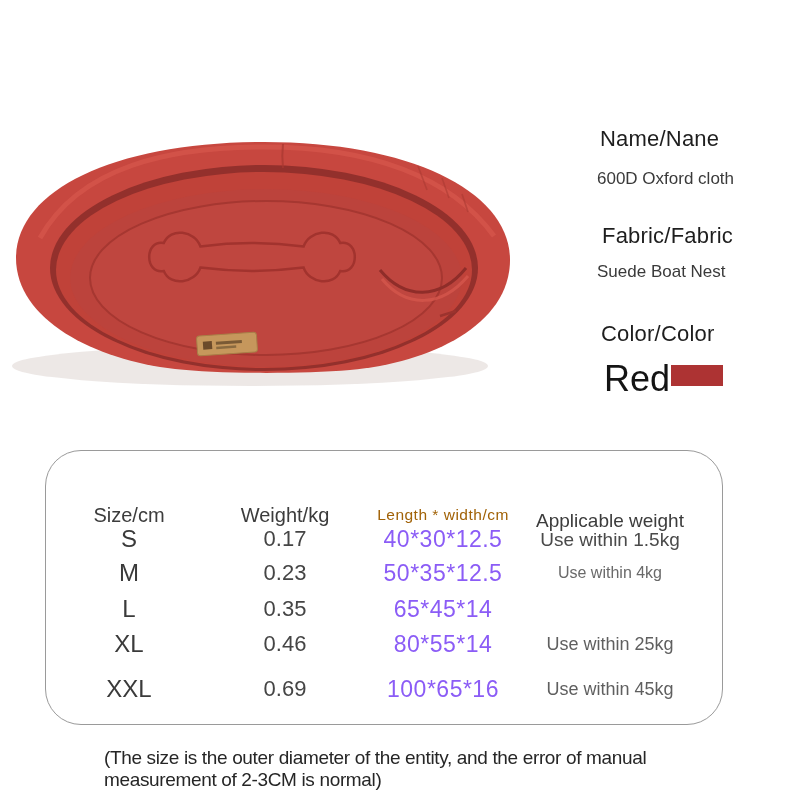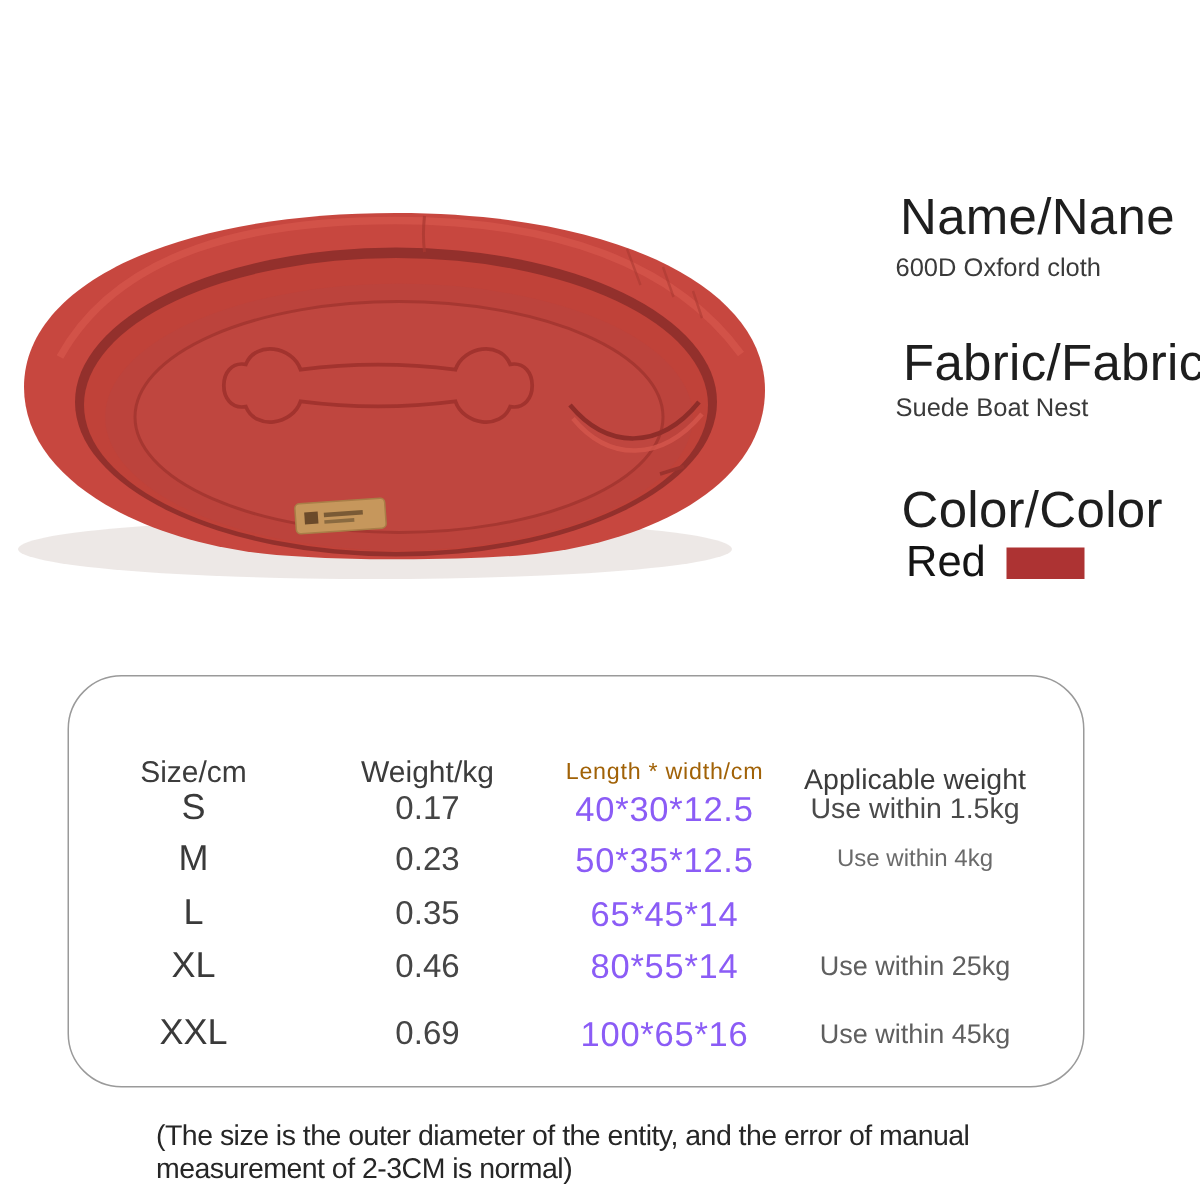--- a/index.html
+++ b/index.html
@@ -2,23 +2,23 @@
 <html><head>
 <meta charset="utf-8">
 <style>
   html,body{margin:0;padding:0;background:#ffffff;}
   .canvas{
     position:relative;width:800px;height:800px;background:#ffffff;overflow:hidden;
     font-family:"Liberation Sans","DejaVu Sans",sans-serif;
   }
   .abs{position:absolute;}
   
-  .spec-label{font-size:34px;font-weight:500;color:#1e1e1e;letter-spacing:.2px;line-height:1;}
+  .spec-label{font-size:22px;font-weight:500;color:#1e1e1e;letter-spacing:.2px;line-height:1;}
   .spec-value{font-size:17px;font-weight:400;color:#3a3a3a;line-height:1;}
-  .color-value{font-size:29px;font-weight:400;color:#141414;line-height:1;}
+  .color-value{font-size:36px;font-weight:400;color:#141414;line-height:1;}
   .swatch{width:52px;height:21px;}
   
   .size-box{
     left:45px;top:450px;width:678px;height:275px;
     border:1.5px solid #9a9a9a;border-radius:36px;background:#ffffff;box-sizing:border-box;
   }
   .trow{
     position:absolute;left:0;width:646px;height:32px;
     display:grid;grid-template-columns:166px 146px 170px 164px;align-items:center;
   }

